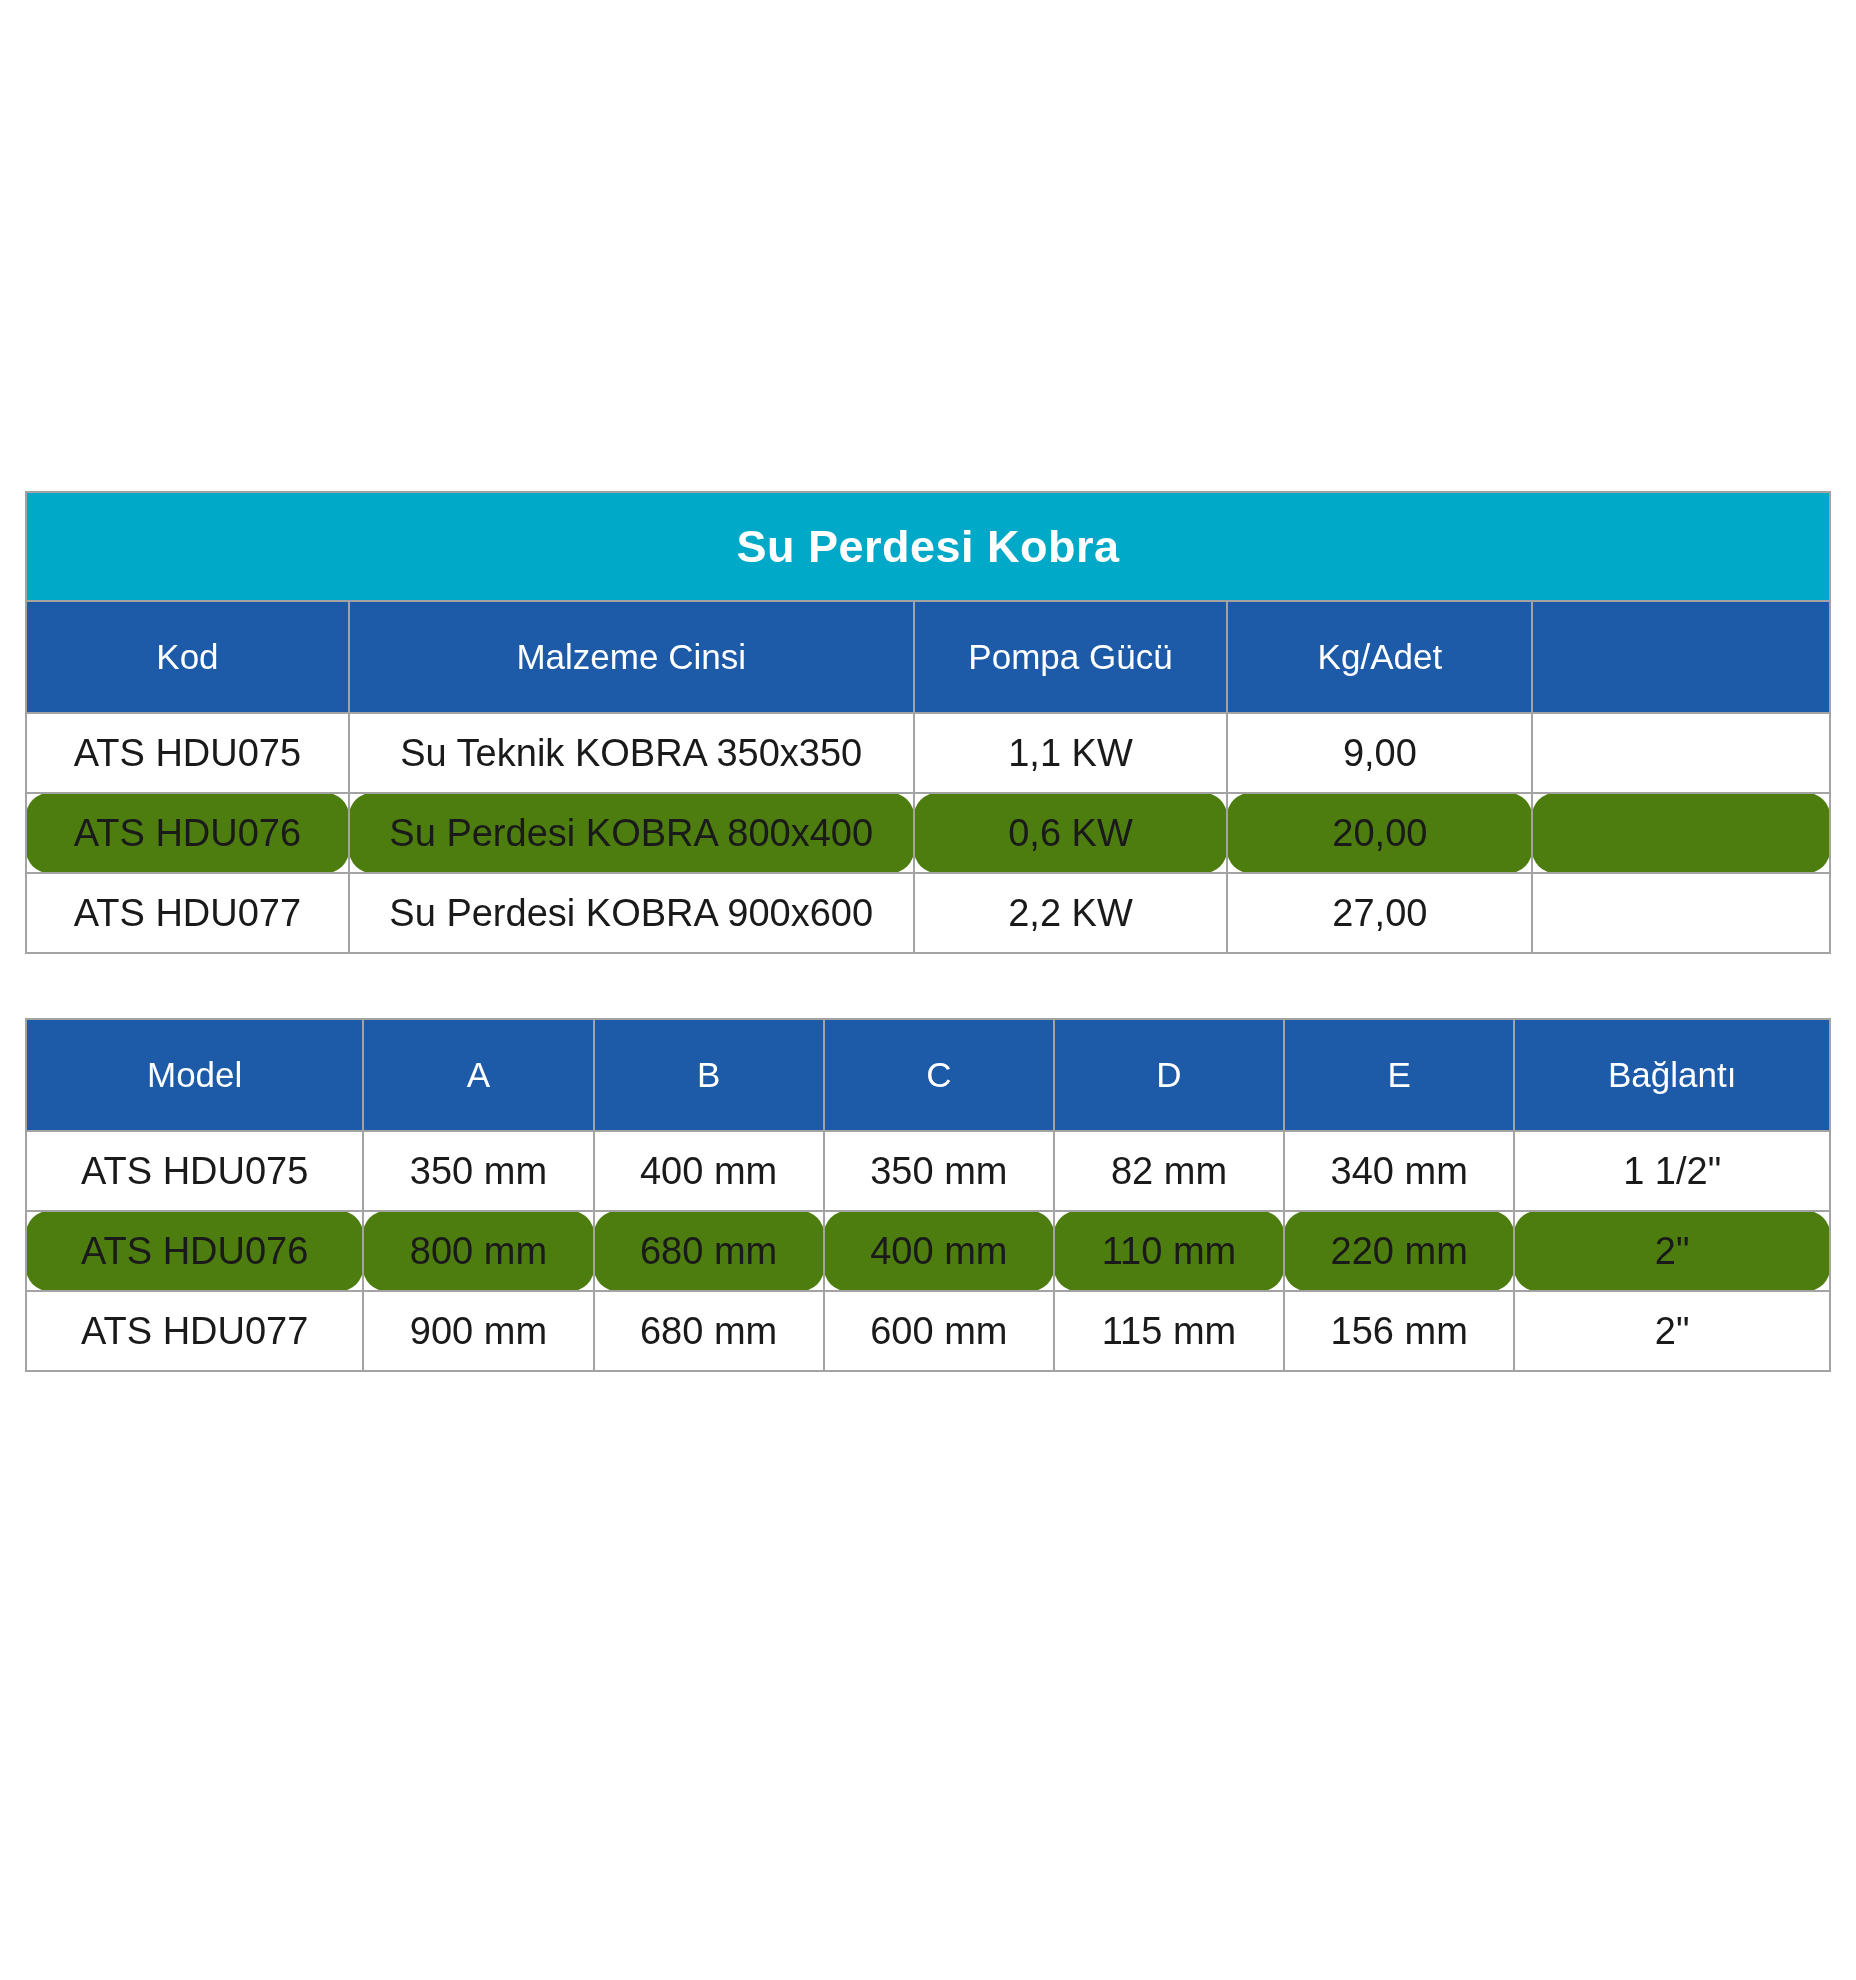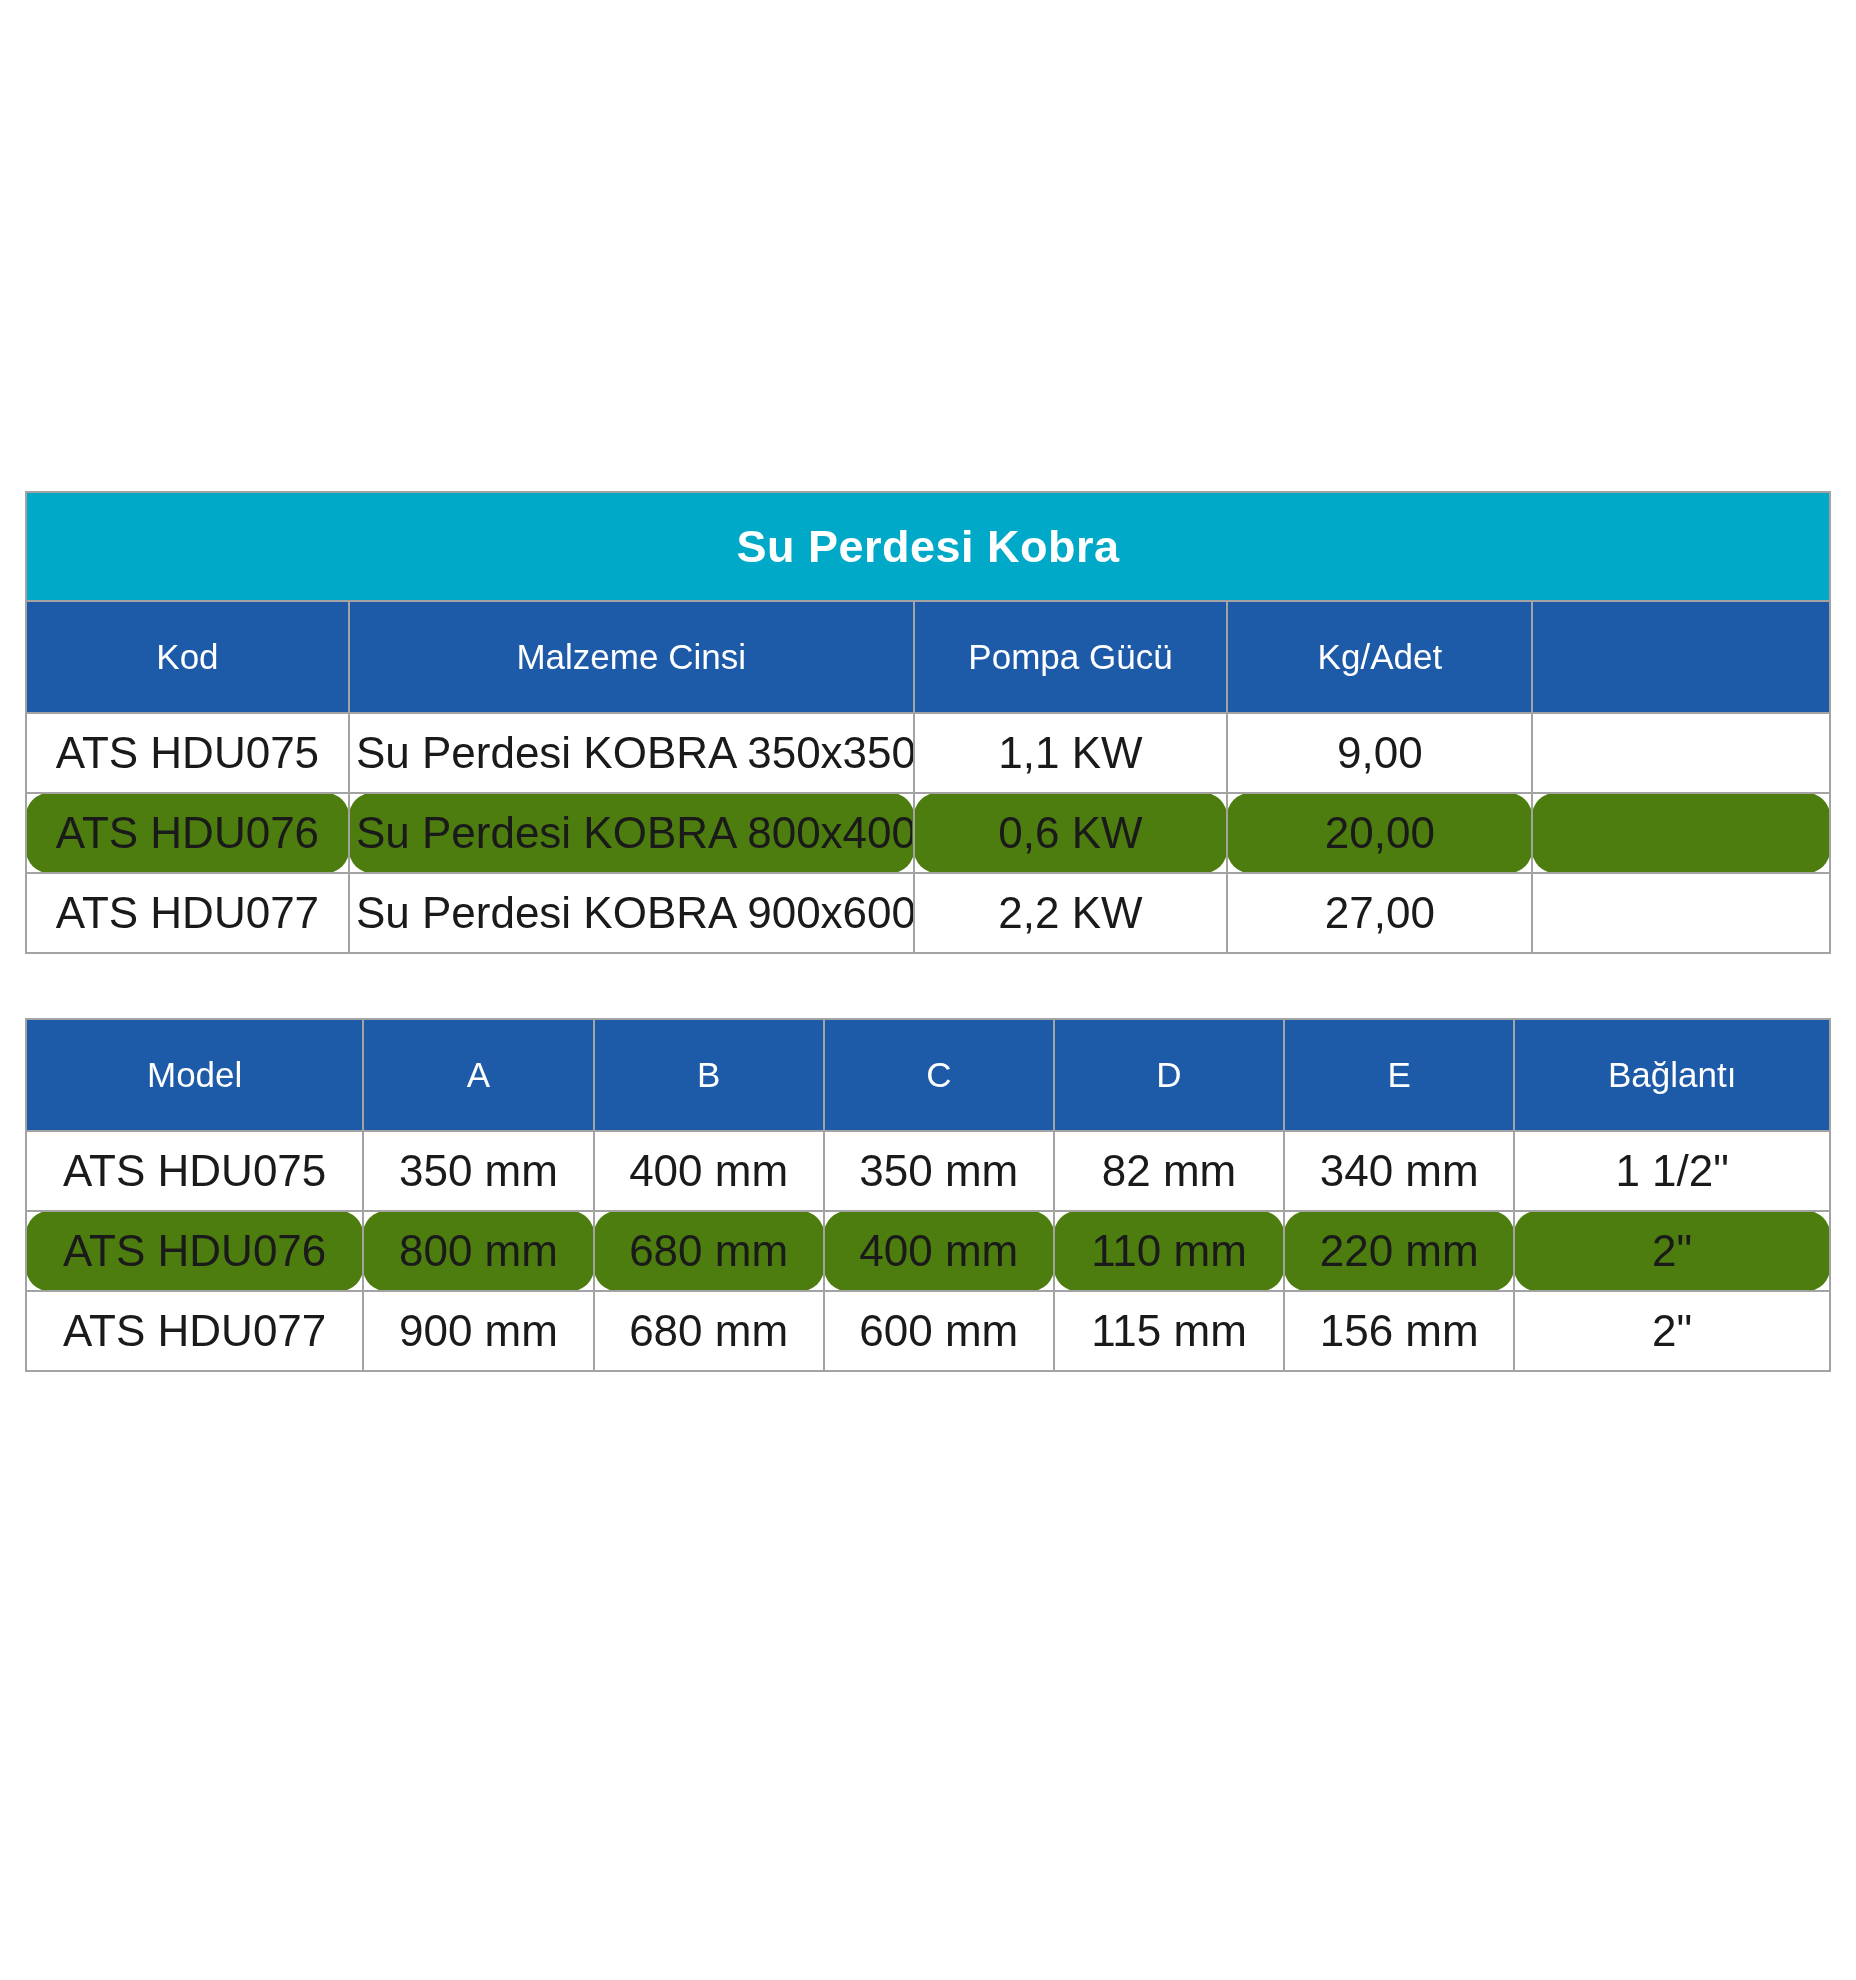--- a/index.html
+++ b/index.html
@@ -46,21 +46,21 @@
     background: #1d5aa7;
     color: #ffffff;
     font-size: 35px;
     font-weight: 400;
     height: 110px;
     margin-left: 16px;
   }
   .data-row td {
     background: #ffffff;
     color: #1a1a1a;
-    font-size: 44px;
+    font-size: 38px;
     height: 78px;
   }
   .data-row.alt td {
     background: #4d7c0f;
     border-radius: 23px;
   }
 </style>
 </head>
 <body>
 
@@ -80,21 +80,21 @@
       </tr>
       <tr class="head-row">
         <td>Kod</td>
         <td>Malzeme Cinsi</td>
         <td>Pompa Gücü</td>
         <td>Kg/Adet</td>
         <td></td>
       </tr>
       <tr class="data-row">
         <td>ATS HDU075</td>
-        <td>Su Perdesi KOBRA 350x350</td>
+        <td>Su Teknik KOBRA 350x350</td>
         <td>1,1 KW</td>
         <td>9,00</td>
         <td></td>
       </tr>
       <tr class="data-row alt">
         <td>ATS HDU076</td>
         <td>Su Perdesi KOBRA 800x400</td>
         <td>0,6 KW</td>
         <td>20,00</td>
         <td></td>

